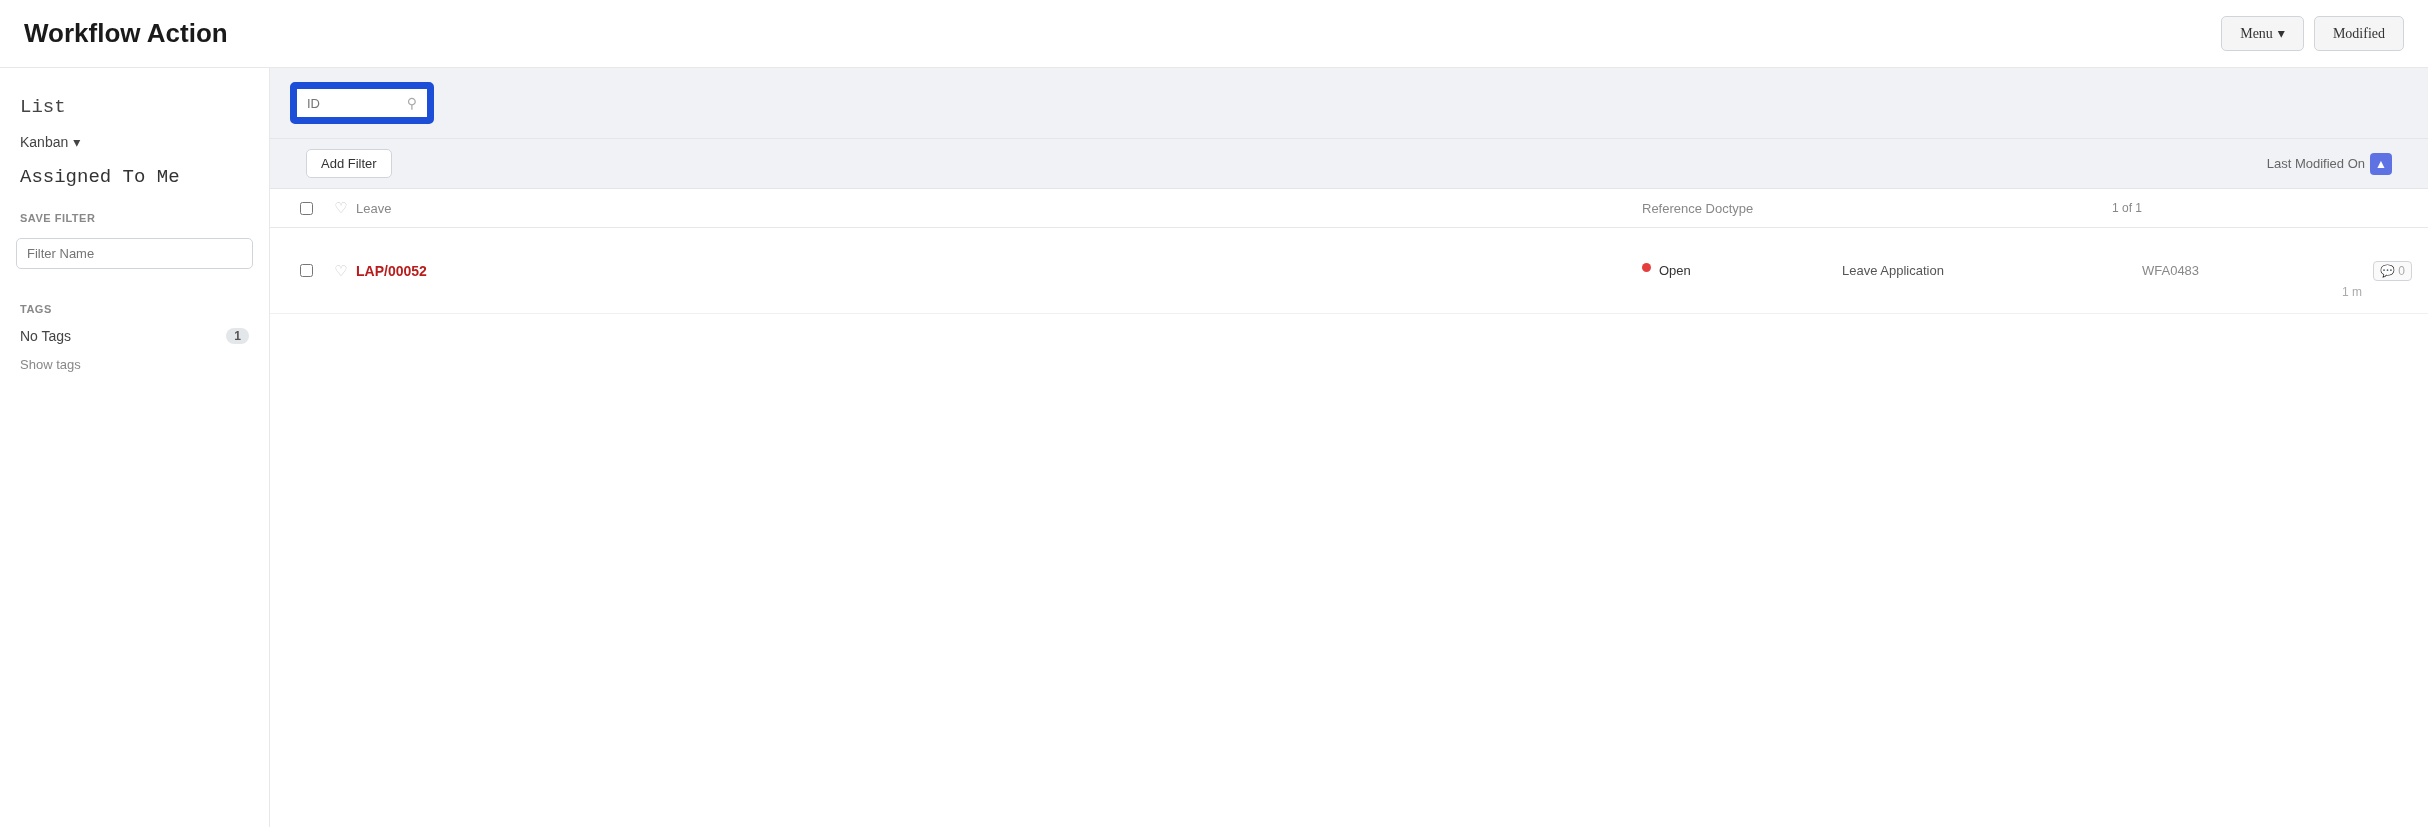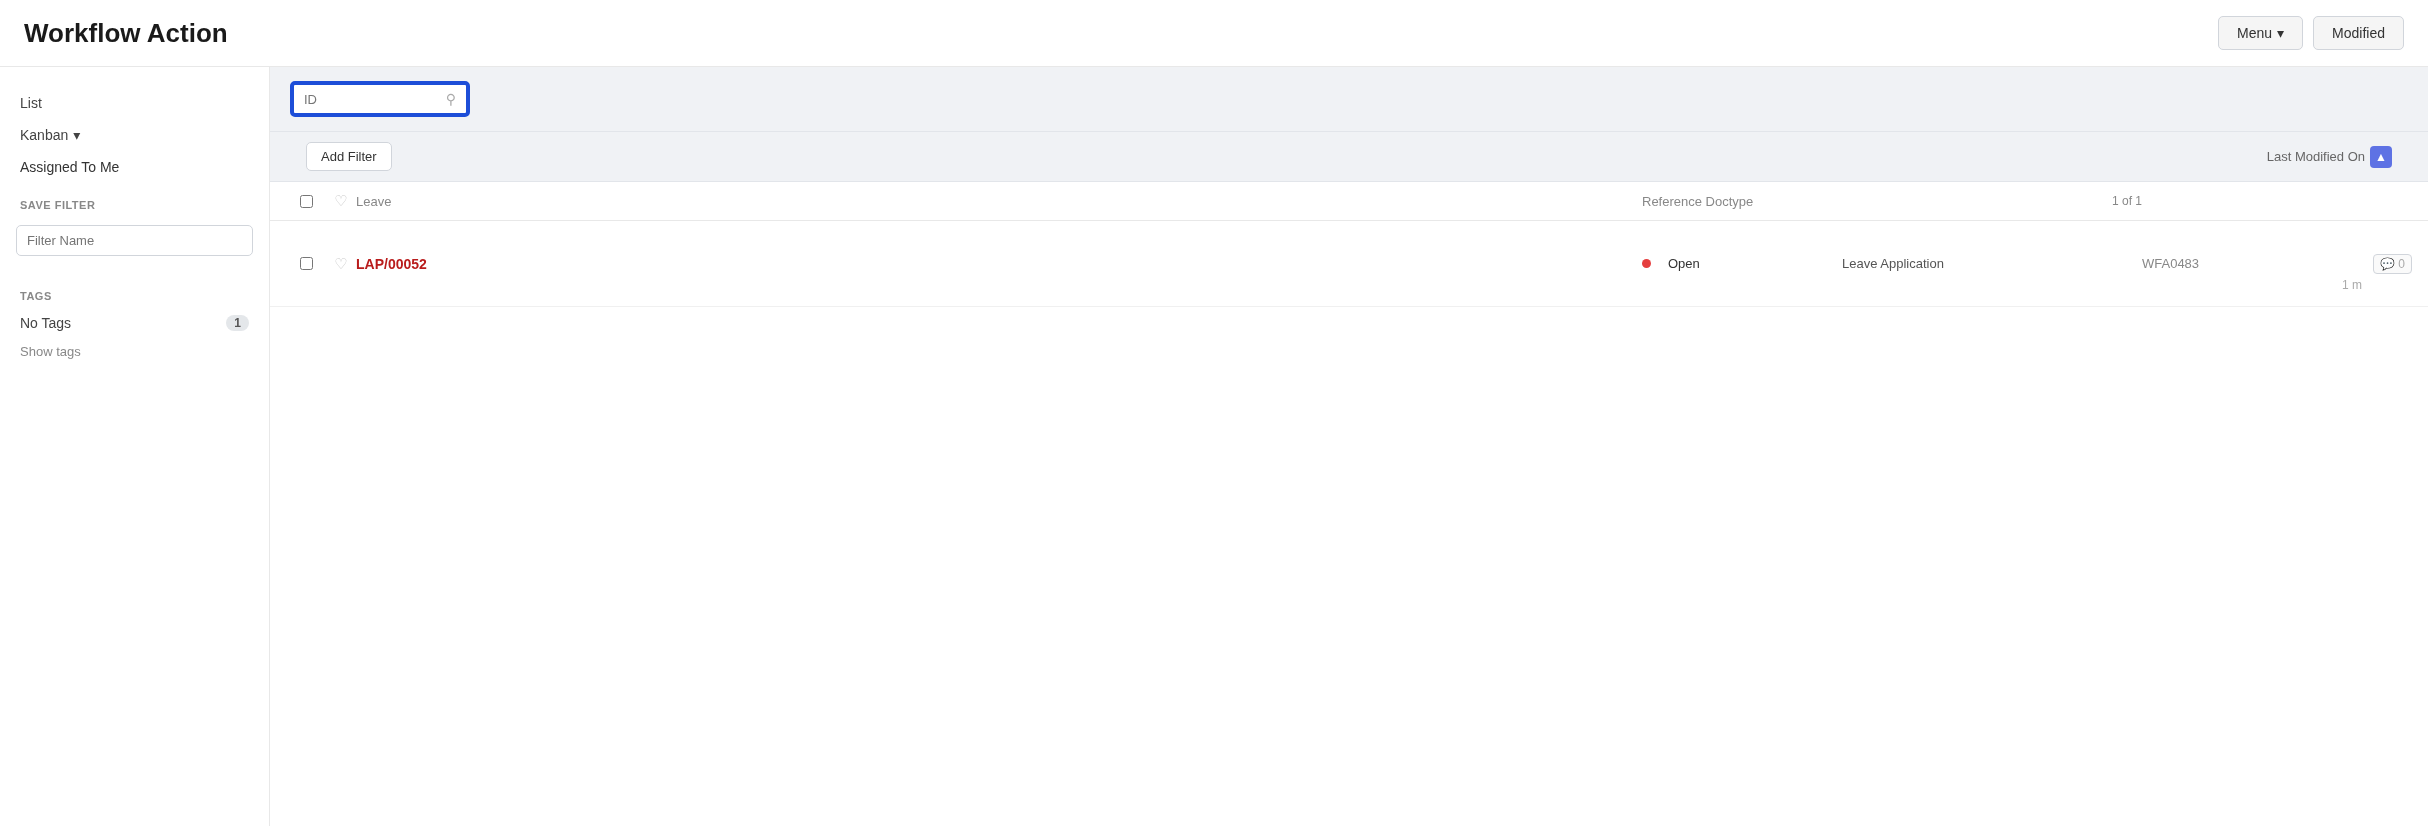--- a/index.html
+++ b/index.html
@@ -27,41 +27,43 @@
       padding: 8px 18px;
       border-radius: 5px;
       border: 1px solid #d1d5db;
       background: #f5f5f5;
       cursor: pointer;
       font-size: 14px;
       color: #333;
       display: flex;
       align-items: flex-end;
       gap: 5px;
+      font-family: Liberation Serif, serif;
     }
 
     
     .main-layout {
       display: flex;
       height: calc(100vh - 69px);
     }
 
     
     .sidebar {
       width: 270px;
       min-width: 270px;
       border-right: 1px solid #e8e8e8;
       padding: 20px 0;
       background: #fff;
     }
     .sidebar-item {
       padding: 8px 20px;
       cursor: pointer;
       color: #444;
-      font-size: 14px;
+      font-size: 19px;
+      font-family: Liberation Mono, monospace;
     }
     .sidebar-item.active { color: #333; font-weight: 500; }
 
     .sidebar-kanban {
       display: flex;
       align-items: center;
       gap: 5px;
       padding: 8px 20px;
       cursor: pointer;
       color: #444;
@@ -126,25 +128,25 @@
 
     
     .search-bar-area {
       background: #f0f2f5;
       padding: 14px 20px;
       border-bottom: 1px solid #e2e5ea;
     }
     .search-input-wrap {
       display: inline-flex;
       background: #fff;
-      border: 4px solid #1d4ed8;
+      border: 7px solid #1d4ed8;
       border-radius: 5px;
       padding: 6px 10px;
       gap: 6px;
-      width: 180px;
+      width: 144px;
     }
     .search-input {
       border: none;
       outline: none;
       font-size: 13px;
       color: #888;
       width: 100%;
       background: transparent;
     }
     .search-icon-char {
@@ -230,22 +232,21 @@
     .heart-icon { color: #c8c8c8; font-size: 15px; }
 
     .ref-name {
       font-weight: 600;
       color: #b91c1c;
       font-size: 14px;
     }
 
     .status-cell {
       display: flex;
-      align-items: center;
-      gap: 17px;
+      gap: 8px;
       font-size: 13px;
     }
     .status-dot {
       width: 9px;
       height: 9px;
       border-radius: 50%;
       background: #e53e3e;
       display: inline-block;
     }
 

